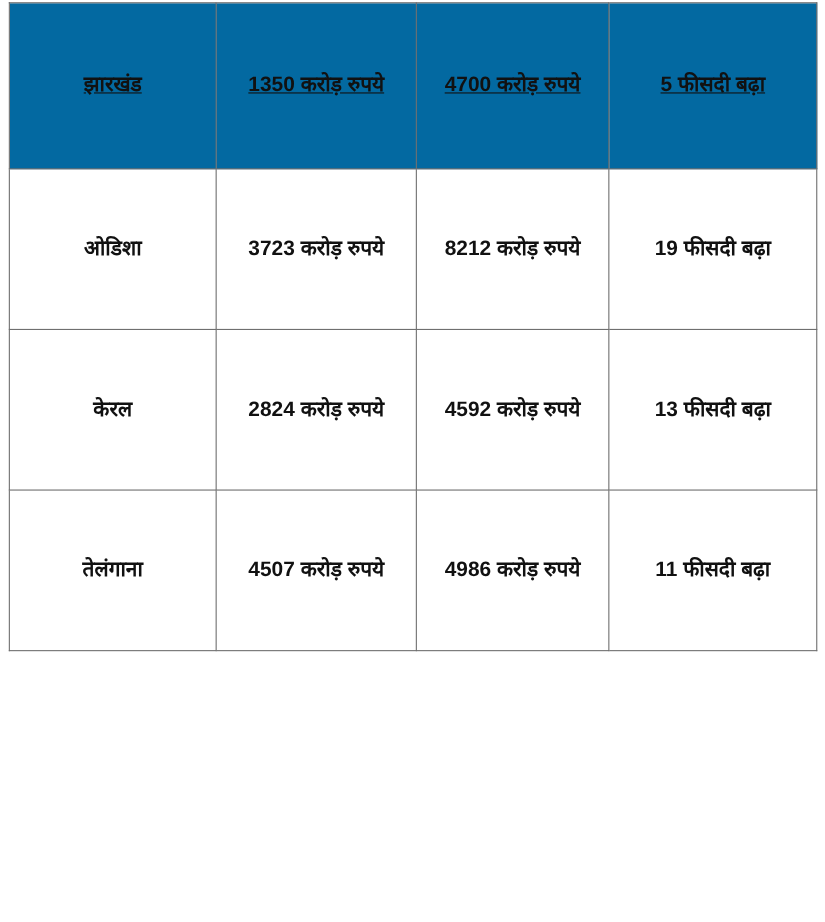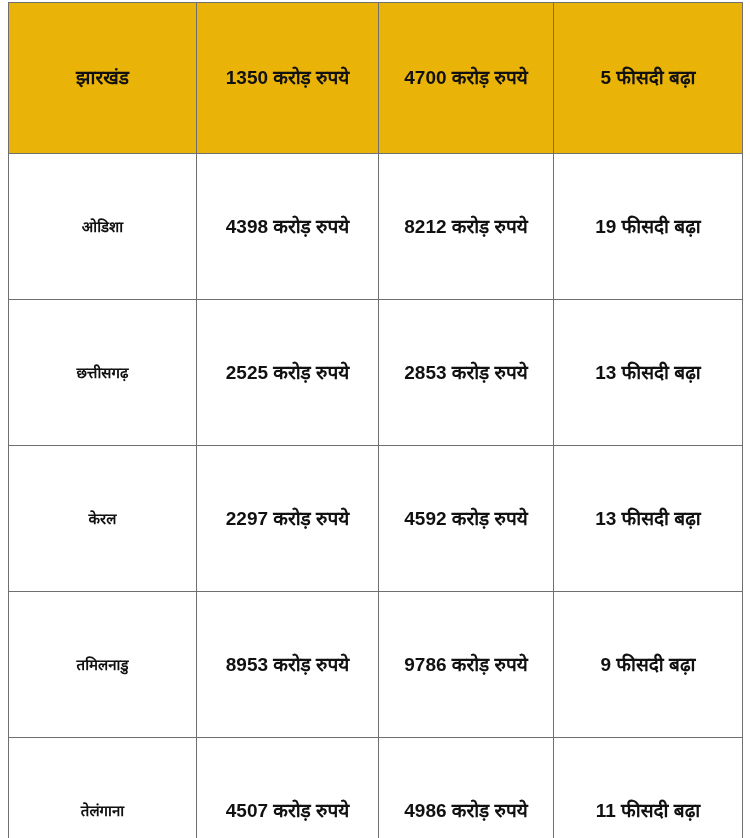--- a/index.html
+++ b/index.html
@@ -38,34 +38,35 @@
     text-align: center;
     vertical-align: middle;
     padding: 6px 6px;
     font-size: 19px;
     font-weight: bold;
     color: #111111;
     line-height: 1.55;
     word-wrap: break-word;
   }
   thead th {
-    background: #eab308;
+    background: #0369a1;
     color: #ffffff;
     border-color: #1160a0;
     height: 138px;
     font-size: 19px;
+    text-decoration: underline;
   }
   tbody tr {
     height: 146px;
   }
   tbody td {
     background: #ffffff;
   }
   tbody td.state-cell {
-    font-size: 15px;
+    font-size: 19px;
   }
 </style>
 </head>
 <body>
 
 <div class="sheet">
   <table class="data-table">
     <colgroup>
       <col class="c0">
       <col class="c1">
@@ -76,41 +77,29 @@
       <tr>
         <th>झारखंड</th>
         <th>1350 करोड़ रुपये</th>
         <th>4700 करोड़ रुपये</th>
         <th>5 फीसदी बढ़ा</th>
       </tr>
     </thead>
     <tbody>
       <tr>
         <td class="state-cell">ओडिशा</td>
-        <td>4398 करोड़ रुपये</td>
+        <td>3723 करोड़ रुपये</td>
         <td>8212 करोड़ रुपये</td>
         <td>19 फीसदी बढ़ा</td>
       </tr>
       <tr>
-        <td class="state-cell">छत्तीसगढ़</td>
-        <td>2525 करोड़ रुपये</td>
-        <td>2853 करोड़ रुपये</td>
-        <td>13 फीसदी बढ़ा</td>
-      </tr>
-      <tr>
         <td class="state-cell">केरल</td>
-        <td>2297 करोड़ रुपये</td>
+        <td>2824 करोड़ रुपये</td>
         <td>4592 करोड़ रुपये</td>
         <td>13 फीसदी बढ़ा</td>
-      </tr>
-      <tr>
-        <td class="state-cell">तमिलनाडु</td>
-        <td>8953 करोड़ रुपये</td>
-        <td>9786 करोड़ रुपये</td>
-        <td>9 फीसदी बढ़ा</td>
       </tr>
       <tr>
         <td class="state-cell">तेलंगाना</td>
         <td>4507 करोड़ रुपये</td>
         <td>4986 करोड़ रुपये</td>
         <td>11 फीसदी बढ़ा</td>
       </tr>
     </tbody>
   </table>
 </div>

